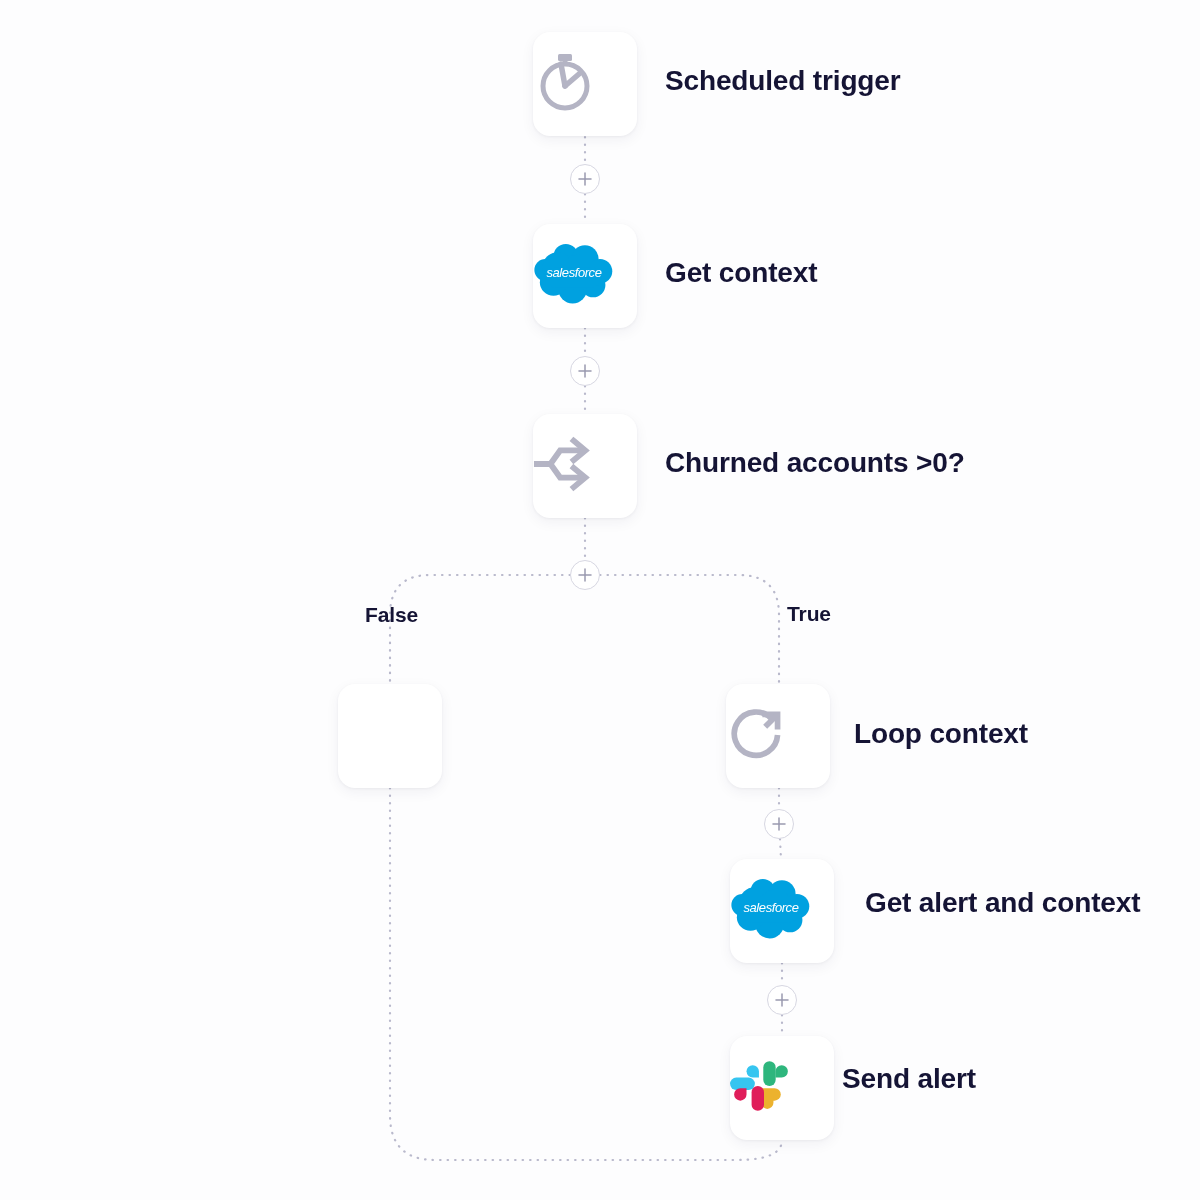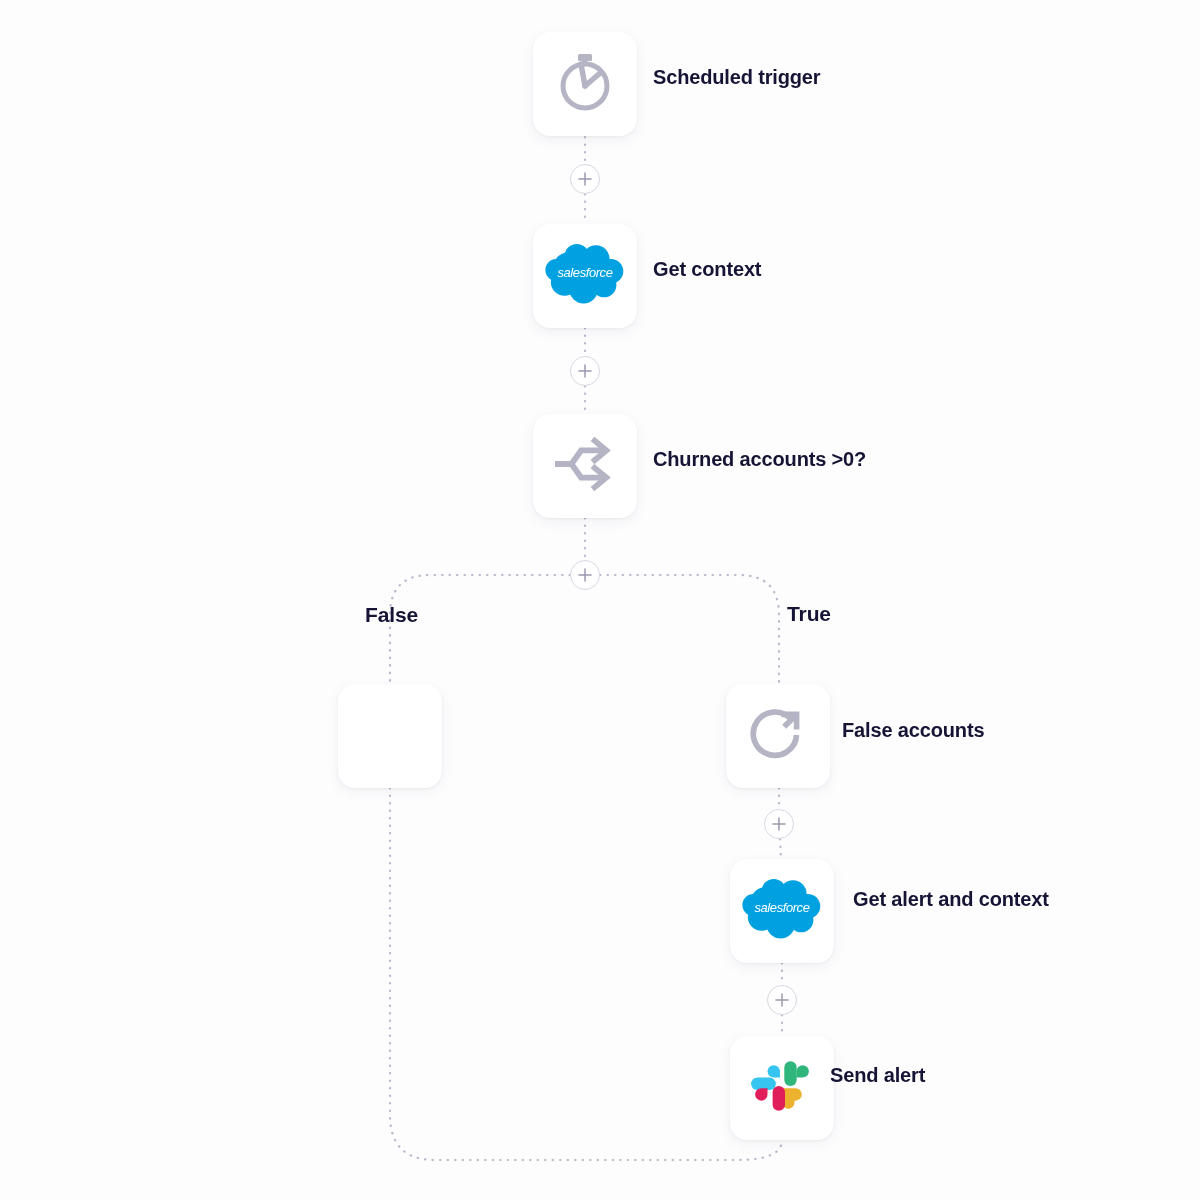--- a/index.html
+++ b/index.html
@@ -28,33 +28,34 @@
   }
   .node {
     position: absolute;
     box-sizing: border-box;
     background: #ffffff;
     border-radius: 17px;
     box-shadow: 0 1px 3px rgba(30, 30, 70, 0.055),
                 0 4px 14px rgba(30, 30, 70, 0.055);
     display: flex;
     align-items: center;
-    justify-content: center;
+    justify-content: flex-start;
   }
   .node-icon {
     display: block;
   }
   .node-label {
     position: absolute;
     color: #151435;
-    font-size: 20px;
+    font-size: 28px;
     font-weight: 600;
     letter-spacing: -0.15px;
     white-space: nowrap;
     line-height: 1;
+    margin-left: 12px;
   }
   .branch-label {
     position: absolute;
     color: #151435;
     font-size: 21px;
     font-weight: 700;
     letter-spacing: -0.1px;
     white-space: nowrap;
     line-height: 1;
   }
@@ -159,21 +160,21 @@
 
   <div class="node" style="left:726px; top:684px; width:104px; height:104px;">
     <span class="node-icon">
       <svg width="66" height="66" viewBox="0 0 64 64" xmlns="http://www.w3.org/2000/svg">
         <path d="M44.5,17.5 A21,21 0 1 0 50,33" fill="none" stroke="#b4b4c4" stroke-width="5.5" stroke-linecap="butt"></path>
         <path d="M38,13 L50,13 L50,25" fill="none" stroke="#b4b4c4" stroke-width="5.5" stroke-linecap="square" stroke-linejoin="miter"></path>
         <path d="M50,13 L38,25" fill="none" stroke="#b4b4c4" stroke-width="5.5" stroke-linecap="butt"></path>
       </svg>
     </span>
   </div>
-  <div class="node-label" style="left:842px; top:720px;">False accounts</div>
+  <div class="node-label" style="left:842px; top:720px;">Loop context</div>
 
   <div class="node" style="left:730px; top:859px; width:104px; height:104px;">
     <span class="node-icon">
       <svg width="82" height="66" viewBox="0 0 120 96" xmlns="http://www.w3.org/2000/svg">
         <g fill="#00A1E0">
           <circle cx="48" cy="22" r="18"></circle>
           <circle cx="76" cy="26" r="20"></circle>
           <circle cx="98" cy="44" r="18"></circle>
           <circle cx="88" cy="64" r="18"></circle>
           <circle cx="58" cy="70" r="21"></circle>

